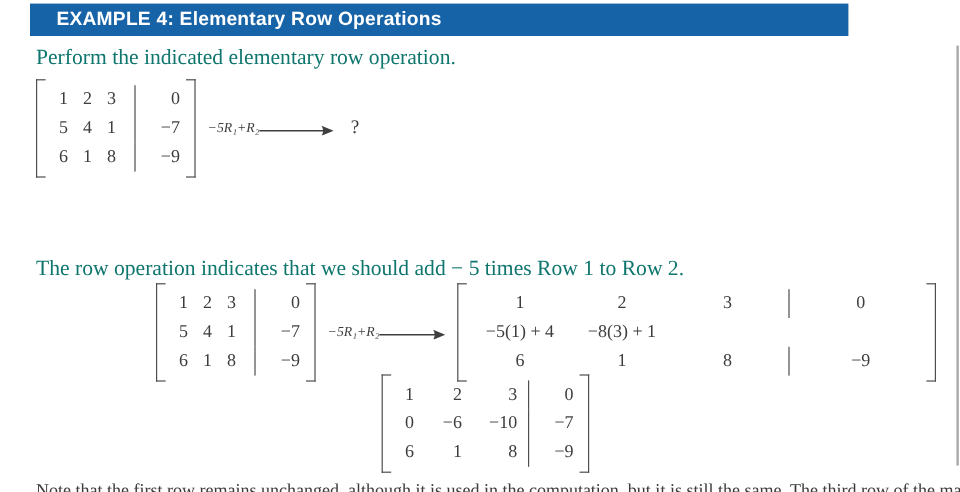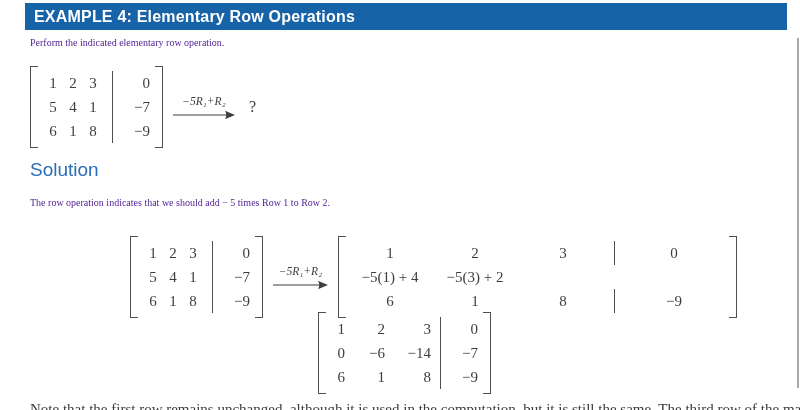--- a/index.html
+++ b/index.html
@@ -1,21 +1,21 @@
 <!DOCTYPE html>
 <html><head>
 <meta charset="utf-8">
 <style>
   html,body{margin:0;padding:0;background:#ffffff;}
   .page{position:relative;width:800px;height:410px;background:#ffffff;overflow:hidden;
         font-family:"Liberation Serif",serif;color:#333333;}
-  .hdr{position:absolute;left:25px;top:3px;width:762px;height:27px;background:#1763A7;
-       display:flex;align-items:center;box-sizing:border-box;padding-left:9px;}
+  .hdr{position:absolute;left:25px;top:3px;width:682px;height:27px;background:#1763A7;
+       display:flex;align-items:center;box-sizing:border-box;padding-left:22px;}
   .hdr-title{font-family:"Liberation Sans",sans-serif;font-size:16px;font-weight:600;color:#ffffff;letter-spacing:.2px;}
-  .para{position:absolute;font-size:10px;color:#4c1d95;white-space:nowrap;}
+  .para{position:absolute;font-size:18px;color:#0f766e;white-space:nowrap;}
   .sol-head{position:absolute;left:30px;top:159px;font-family:"Liberation Sans",sans-serif;
             font-size:19px;color:#2B6CB5;}
   .mathrow{position:absolute;display:flex;align-items:center;}
   
   .matrix{display:inline-flex;align-items:stretch;font-size:15px;color:#3d3d3d;}
   .br{width:7px;flex:0 0 auto;}
   .br.l{border-left:1.6px solid #4f4f4f;border-top:1.6px solid #4f4f4f;border-bottom:1.6px solid #4f4f4f;}
   .br.r{border-right:1.6px solid #4f4f4f;border-top:1.6px solid #4f4f4f;border-bottom:1.6px solid #4f4f4f;}
   .mb{display:flex;flex-direction:column;justify-content:center;padding:5px 5px;}
   .mr{display:flex;align-items:baseline;line-height:24px;}
@@ -26,21 +26,21 @@
   .m-big .mr .c:nth-child(1){width:78px;}
   .m-big .mr .c:nth-child(2){width:84px;margin-left:4px;}
   .m-big .mr .c:nth-child(3){width:84px;margin-left:4px;}
   .m-big .aug{width:100px;text-align:center;}
   .m-final .c{text-align:right;}
   .m-final .mr .c:nth-child(1){width:14px;}
   .m-final .mr .c:nth-child(2){width:30px;margin-left:10px;}
   .m-final .mr .c:nth-child(3){width:36px;margin-left:10px;}
   .m-final .aug{width:28px;text-align:right;}
   
-  .rxn{display:inline-flex;flex-direction:column;align-items:center;margin:0 10px;}
+  .rxn{display:inline-flex;flex-direction:row;align-items:center;margin:0 10px;}
   .rxn-label{font-size:11.5px;font-style:italic;color:#3d3d3d;line-height:12px;margin-bottom:1px;}
   .qmark{font-size:16px;color:#3d3d3d;margin-left:4px;}
   .scrollbar{position:absolute;left:797px;top:38px;width:2px;height:350px;background:#A9A9A9;}
   .clipped{position:absolute;left:30px;top:401px;font-size:15px;color:#3a3a3a;white-space:nowrap;}
 </style>
 </head>
 <body>
 
 <div class="page">
 
@@ -80,23 +80,22 @@
       <div class="rxn-label">−5R₁+R₂</div>
       <svg width="62" height="11" viewBox="0 0 62 11">
         <line x1="0" y1="7" x2="58" y2="7" stroke="#3f3f3f" stroke-width="1.2"></line>
         <path d="M62 7 L52 2.8 Q54.5 7 52 11.2 Z" fill="#3f3f3f"></path>
       </svg>
     </div>
 
     <span class="qmark">?</span>
   </div>
 
-  <div class="sol-head">Solution</div>
 
-  <div class="para" style="left:30px;top:197px;">The row operation indicates that we should add − 5 times Row 1 to Row 2.</div>
+  <div class="para" style="left:30px;top:213px;">The row operation indicates that we should add − 5 times Row 1 to Row 2.</div>
 
   <div class="mathrow" style="left:130px;top:236px;">
     <div class="matrix m-small">
       <div class="br l"></div>
       <div class="mb">
         <div class="mr">
           <span class="c">1</span>
           <span class="c">2</span>
           <span class="c">3</span>
           <span class="c aug">0</span>
@@ -129,21 +128,21 @@
       <div class="br l"></div>
       <div class="mb">
         <div class="mr">
           <span class="c">1</span>
           <span class="c">2</span>
           <span class="c">3</span>
           <span class="c aug">0</span>
         </div>
         <div class="mr">
           <span class="c">−5(1) + 4</span>
-          <span class="c">−5(3) + 2</span>
+          <span class="c">−8(3) + 1</span>
         </div>
         <div class="mr">
           <span class="c">6</span>
           <span class="c">1</span>
           <span class="c">8</span>
           <span class="c aug">−9</span>
         </div>
       </div>
       <div class="br r"></div>
     </div>
@@ -155,21 +154,21 @@
       <div class="mb">
         <div class="mr">
           <span class="c">1</span>
           <span class="c">2</span>
           <span class="c">3</span>
           <span class="c aug">0</span>
         </div>
         <div class="mr">
           <span class="c">0</span>
           <span class="c">−6</span>
-          <span class="c">−14</span>
+          <span class="c">−10</span>
           <span class="c aug">−7</span>
         </div>
         <div class="mr">
           <span class="c">6</span>
           <span class="c">1</span>
           <span class="c">8</span>
           <span class="c aug">−9</span>
         </div>
       </div>
       <div class="br r"></div>

